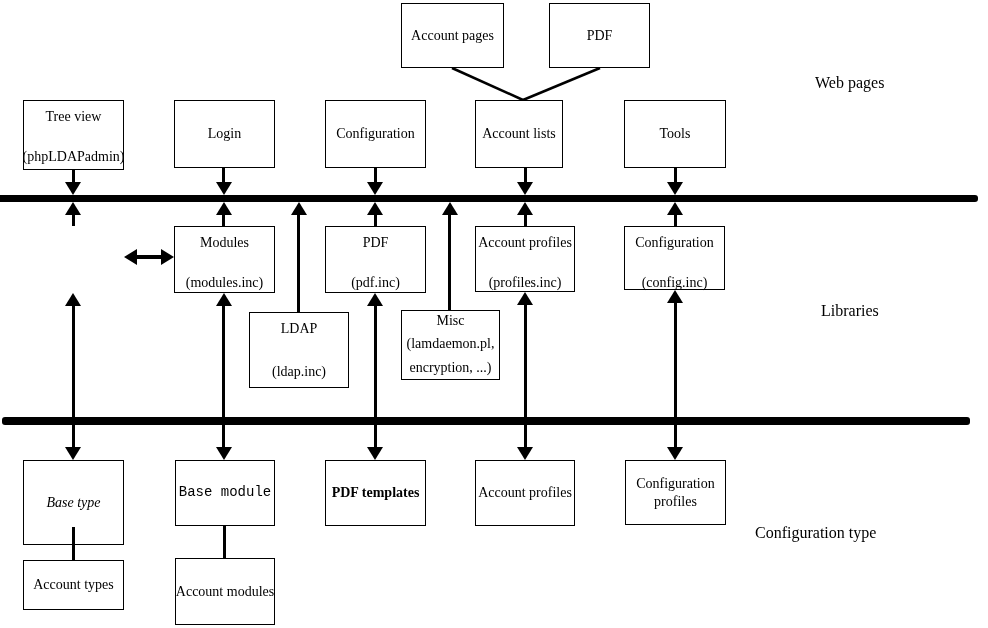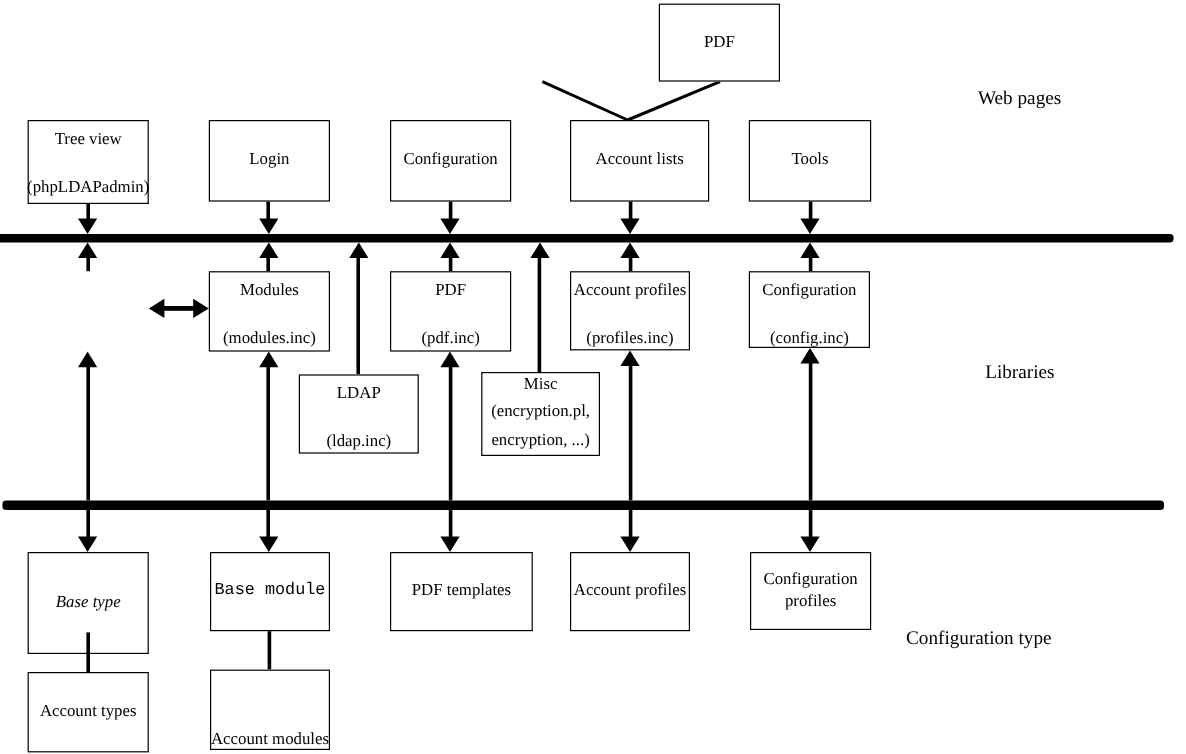--- a/index.html
+++ b/index.html
@@ -30,35 +30,38 @@
 </head>
 <body>
 
 <div class="stage">
 
   <svg class="overlay" width="988" height="628">
     <line x1="452" y1="68" x2="523" y2="100" stroke="#000" stroke-width="2.5"></line>
     <line x1="600" y1="68" x2="523" y2="100" stroke="#000" stroke-width="2.5"></line>
   </svg>
 
+  <div class="box" style="left:401px;top:3px;width:103px;height:65px;">
+    <span>Account pages</span>
+  </div>
   <div class="box" style="left:549px;top:3px;width:101px;height:65px;">
     <span>PDF</span>
   </div>
 
   <div class="box box--two" style="left:23px;top:100px;width:101px;height:70px;">
     <span>Tree view</span>
     <span>(phpLDAPadmin)</span>
   </div>
   <div class="box" style="left:174px;top:100px;width:101px;height:68px;">
     <span>Login</span>
   </div>
   <div class="box" style="left:325px;top:100px;width:101px;height:68px;">
     <span>Configuration</span>
   </div>
-  <div class="box" style="left:475px;top:100px;width:116px;height:68px;">
+  <div class="box" style="left:475px;top:100px;width:88px;height:68px;">
     <span>Account lists</span>
   </div>
   <div class="box" style="left:624px;top:100px;width:102px;height:68px;">
     <span>Tools</span>
   </div>
 
   <div class="seclabel" style="left:815px;top:74px;">Web pages</div>
 
   <div>
     <div class="vline" style="left:72px;top:170px;height:13px;"></div>
@@ -129,27 +132,27 @@
     <span>Configuration</span>
     <span>(config.inc)</span>
   </div>
 
   <div>
     <div class="arrL" style="left:124px;top:249px;"></div>
     <div class="hshaft" style="left:134px;top:255px;width:30px;"></div>
     <div class="arrR" style="left:161px;top:249px;"></div>
   </div>
 
-  <div class="box box--two" style="left:249px;top:312px;width:100px;height:66px;">
+  <div class="box box--two" style="left:249px;top:312px;width:100px;height:76px;">
     <span>LDAP</span>
     <span>(ldap.inc)</span>
   </div>
   <div class="box box--misc" style="left:401px;top:310px;width:99px;height:70px;">
     <span>Misc</span>
-    <span>(encryption.pl,</span>
+    <span>(lamdaemon.pl,</span>
     <span>encryption, ...)</span>
   </div>
 
   <div class="seclabel" style="left:821px;top:302px;">Libraries</div>
 
   <div>
     <div class="arrU" style="left:65px;top:293px;"></div>
     <div class="vline" style="left:72px;top:304px;height:113px;"></div>
   </div>
   <div>
@@ -191,36 +194,36 @@
     <div class="vline" style="left:674px;top:425px;height:23px;"></div>
     <div class="arrD" style="left:667px;top:447px;"></div>
   </div>
 
   <div class="box" style="left:23px;top:460px;width:101px;height:85px;font-style:italic;">
     <span>Base type</span>
   </div>
   <div class="box" style="left:175px;top:460px;width:100px;height:66px;font-family:Liberation Mono, monospace;">
     <span>Base module</span>
   </div>
-  <div class="box" style="left:325px;top:460px;width:119px;height:66px;">
+  <div class="box" style="left:325px;top:460px;width:101px;height:66px;font-weight:bold;">
     <span>PDF templates</span>
   </div>
   <div class="box" style="left:475px;top:460px;width:100px;height:66px;">
     <span>Account profiles</span>
   </div>
   <div class="box box--tight" style="left:625px;top:460px;width:101px;height:65px;">
     <span>Configuration</span>
     <span>profiles</span>
   </div>
 
   <div class="seclabel" style="left:755px;top:524px;">Configuration type</div>
 
   <div class="link" style="left:72px;top:527px;height:33px;"></div>
   <div class="link" style="left:223px;top:526px;height:32px;"></div>
 
-  <div class="box" style="left:23px;top:560px;width:101px;height:67px;">
+  <div class="box" style="left:23px;top:560px;width:101px;height:50px;">
     <span>Account types</span>
   </div>
-  <div class="box" style="left:175px;top:558px;width:100px;height:67px;justify-content:flex-end;">
+  <div class="box" style="left:175px;top:558px;width:100px;height:67px;">
     <span>Account modules</span>
   </div>
 
 </div>
 
 </body></html>

